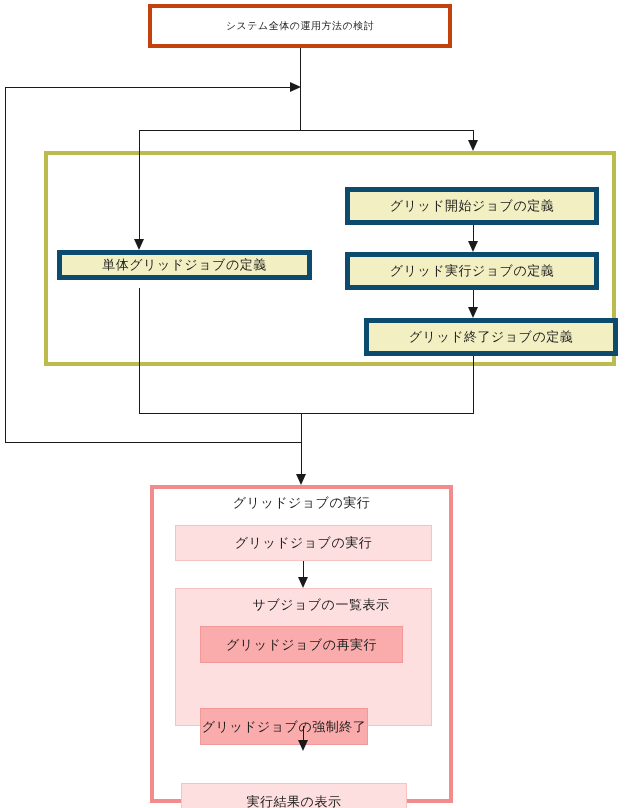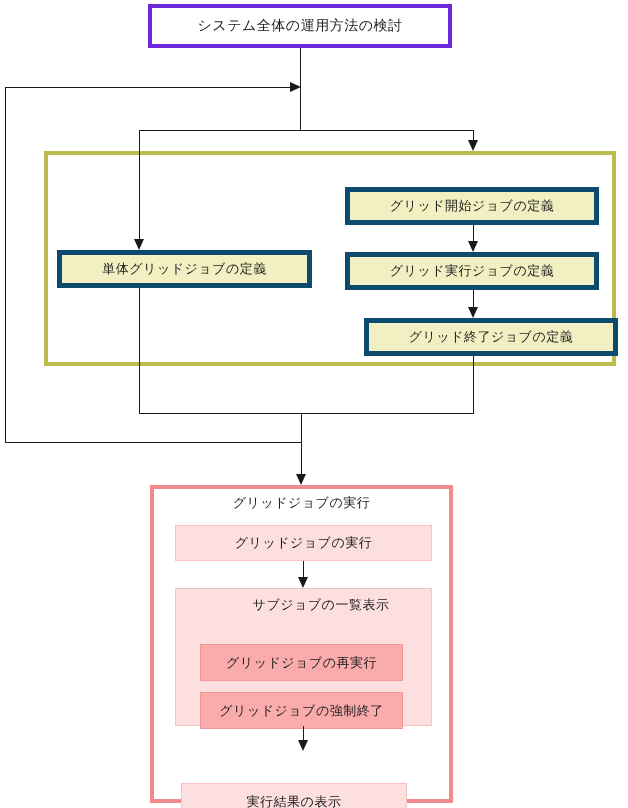--- a/index.html
+++ b/index.html
@@ -4,44 +4,44 @@
 <style>
   html,body{margin:0;padding:0;background:#ffffff;}
   body{font-family:"DejaVu Sans","Liberation Sans",sans-serif;color:#1b1b1b;}
   #canvas{position:relative;width:628px;height:808px;background:#ffffff;overflow:hidden;}
 
   .node{position:absolute;display:flex;align-items:center;justify-content:center;
         font-size:13px;letter-spacing:.5px;box-sizing:border-box;text-align:center;}
 
   
   .top-box{left:148px;top:4px;width:304px;height:44px;background:#ffffff;
-           border:4px solid #6d28d9;font-size:14px;}
+           border:4px solid #c2410c;font-size:10px;}
 
   
   .def-group{position:absolute;left:44px;top:151px;width:572px;height:215px;
              background:#ffffff;border:4px solid #bcbc4e;box-sizing:border-box;}
   .def-title{left:345px;top:159px;width:254px;height:18px;}
   .def-box{background:#f2f0c3;border:5px solid #0c4a6e;}
-  .standalone{left:57px;top:250px;width:255px;height:38px;font-family:Liberation Serif, serif;}
+  .standalone{left:57px;top:250px;width:255px;height:30px;font-family:Liberation Serif, serif;}
   .step0{left:345px;top:187px;width:254px;height:38px;}
   .step1{left:345px;top:252px;width:254px;height:38px;font-family:Liberation Serif, serif;}
   .step2{left:364px;top:318px;width:254px;height:38px;}
 
   
   .exec-group{position:absolute;left:150px;top:485px;width:303px;height:318px;
               background:#ffffff;border:4px solid #f28b8b;box-sizing:border-box;}
   .exec-title{left:154px;top:494px;width:295px;height:18px;}
   .exec-box{background:#fddfdf;border:1px solid #f6c2c2;}
   .run-box{left:175px;top:525px;width:257px;height:36px;}
   .subjob-panel{position:absolute;left:175px;top:588px;width:257px;height:138px;
                 background:#fddfdf;border:1px solid #f6c2c2;box-sizing:border-box;}
   .panel-title{left:175px;top:596px;width:292px;height:18px;}
   .hl-box{background:#faacac;border:1px solid #f19898;}
-  .resub{left:200px;top:644px;width:203px;height:37px;}
-  .kill{left:200px;top:692px;width:203px;height:37px;}
+  .resub{left:200px;top:626px;width:203px;height:37px;}
+  .kill{left:200px;top:708px;width:168px;height:37px;}
   .result-box{left:181px;top:751px;width:226px;height:37px;margin-top:32px;}
 
   
   .line{position:absolute;background:#1a1a1a;}
   .ah-down{position:absolute;width:0;height:0;
            border-left:5px solid transparent;border-right:5px solid transparent;
            border-top:11px solid #1a1a1a;}
   .ah-right{position:absolute;width:0;height:0;
             border-top:5px solid transparent;border-bottom:5px solid transparent;
             border-left:11px solid #1a1a1a;}

